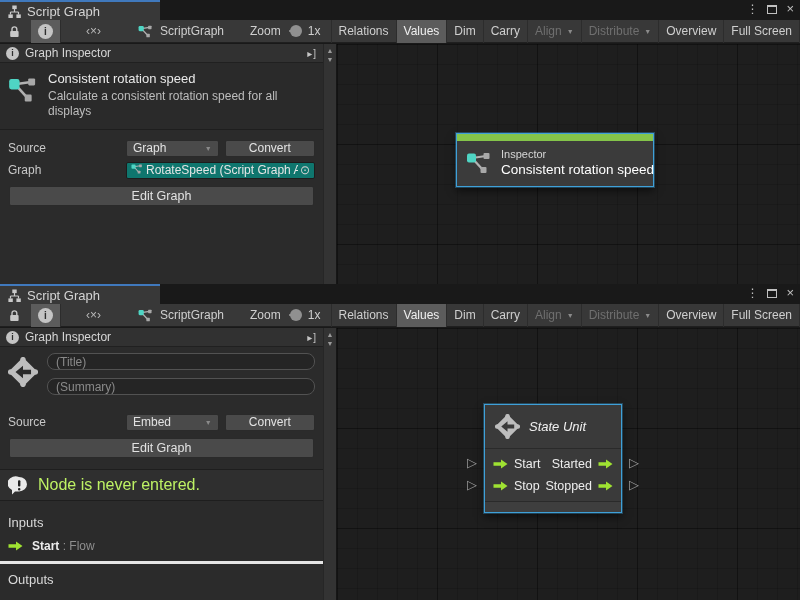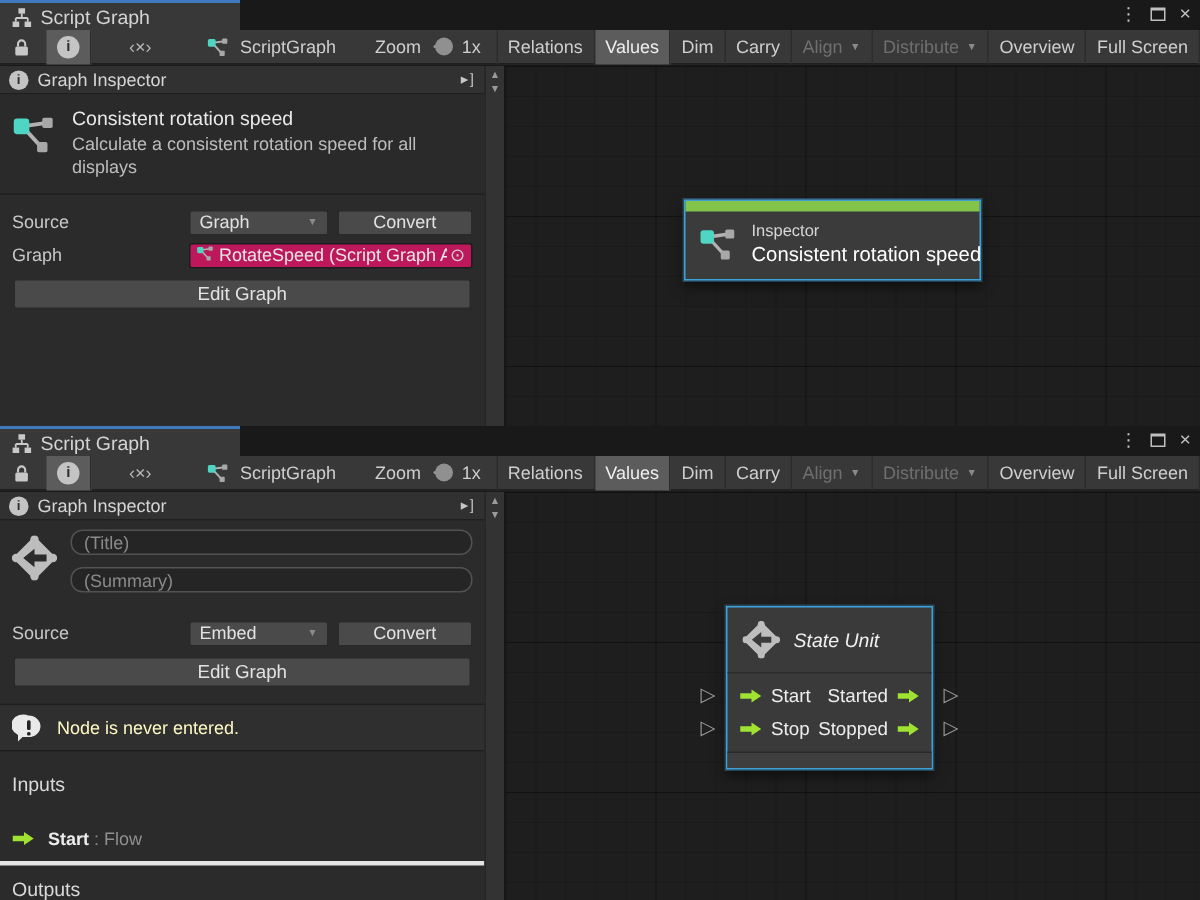--- a/index.html
+++ b/index.html
@@ -45,29 +45,29 @@
   .summary { display:flex; gap:10px; padding:8px 8px 10px 8px; border-bottom:1px solid #1e1e1e; background:#2a2a2a; }
   .summary h3 { font-size:13px; color:#e9e9e9; font-weight:normal; margin-bottom:3px; }
   .summary p { font-size:12px; color:#bdbdbd; line-height:15px; max-width:250px; }
 
   .rowset { padding:0 8px; }
   .frow { display:flex; align-items:center; height:18px; }
   .flabel { width:118px; color:#c8c8c8; font-size:12px; flex:none; }
   .dropdown { display:flex; align-items:center; justify-content:space-between; width:96px; height:17px; background:#4a4a4a; border:1px solid #2a2a2a; border-radius:2px; padding:0 6px; color:#e2e2e2; font-size:12px; }
   .btn { display:flex; align-items:center; justify-content:center; height:17px; background:#4a4a4a; border:1px solid #2a2a2a; border-radius:2px; color:#e2e2e2; font-size:12px; }
   .btn-convert { width:94px; margin-left:6px; }
-  .objfield { flex:1; display:flex; height:17px; background:#be185d; border:1px solid #1d1d1d; border-radius:2px; padding:0 2px 0 4px; min-width:0; }
+  .objfield { flex:1; display:flex; height:17px; background:#0f766e; border:1px solid #1d1d1d; border-radius:2px; padding:0 2px 0 4px; min-width:0; }
   .objfield .txt { flex:1; color:#e6e6e6; font-size:12px; white-space:nowrap; overflow:hidden; }
   .objpick { color:#d0d0d0; font-size:12px; padding:0 2px; }
   .btn-edit { height:20px; margin:0 1px; font-size:12.5px; }
 
   .tfield { display:block; width:100%; height:17px; background:#252525; border:1px solid #525252; border-radius:8px; padding:0 8px; color:#e0e0e0; font-size:12px; outline:none; }
   .tfield::placeholder { color:#8a8a8a; }
 
-  .warnbox { display:flex; align-items:center; gap:9px; height:32px; background:#2f2f2f; border-top:1px solid #1e1e1e; border-bottom:1px solid #1e1e1e; padding:0 8px; color:#fef9c3; font-size:12px; }
+  .warnbox { display:flex; align-items:center; gap:9px; height:32px; background:#2f2f2f; border-top:1px solid #1e1e1e; border-bottom:1px solid #1e1e1e; padding:0 8px; color:#bef264; font-size:16px; }
 
   .portsec h4 { font-size:13px; font-weight:normal; color:#d9d9d9; }
   .port-row { display:flex; align-items:center; gap:9px; font-size:12px; }
   .port-row .pname { color:#ececec; font-weight:bold; }
   .port-row .ptype { color:#8f8f8f; }
 
   
   .graphview { flex:1; position:relative; overflow:hidden; background-color:#1e1e1e;
     background-image:
       linear-gradient(to right, rgba(0,0,0,0.30) 1px, transparent 1px),
@@ -89,21 +89,21 @@
   .state-row { display:flex; align-items:center; justify-content:space-between; height:22px; font-size:12.5px; color:#ededed; }
   .state-row .lft, .state-row .rgt { display:flex; align-items:center; gap:6px; }
   .state-footer { height:11px; border-top:1px solid #2a2a2a; background:#3e3e3e; }
   .ext-port { position:absolute; color:#9b9b9b; font-size:13px; line-height:13px; }
   .ext-l { left:-18px; } .ext-r { right:-18px; }
   .ext-row1 { top:51px; } .ext-row2 { top:73px; }
 
   .gap9 { height:9px; } .gap12 { height:12px; } .gap4 { height:4px; } .gap7 { height:7px; } .gap11 { height:11px; }
   .inputs-pad { padding:14px 8px 8px 8px; border-bottom:3px solid #e5e5e5; }
   .outputs-pad { padding:8px 8px 0 8px; }
-  .prow-m { margin-top:22px; }
+  .prow-m { margin-top:9px; }
 </style>
 </head>
 <body>
 
 <svg width="0" height="0" style="position:absolute">
   <defs>
     <g id="g-subgraph">
       <line x1="6" y1="8" x2="20" y2="6" stroke="#b2b2b2" stroke-width="2.2"></line>
       <line x1="6" y1="8" x2="17" y2="20" stroke="#b2b2b2" stroke-width="2.2"></line>
       <rect x="1" y="3.5" width="9" height="9" rx="2" fill="#4fd5c4"></rect>

